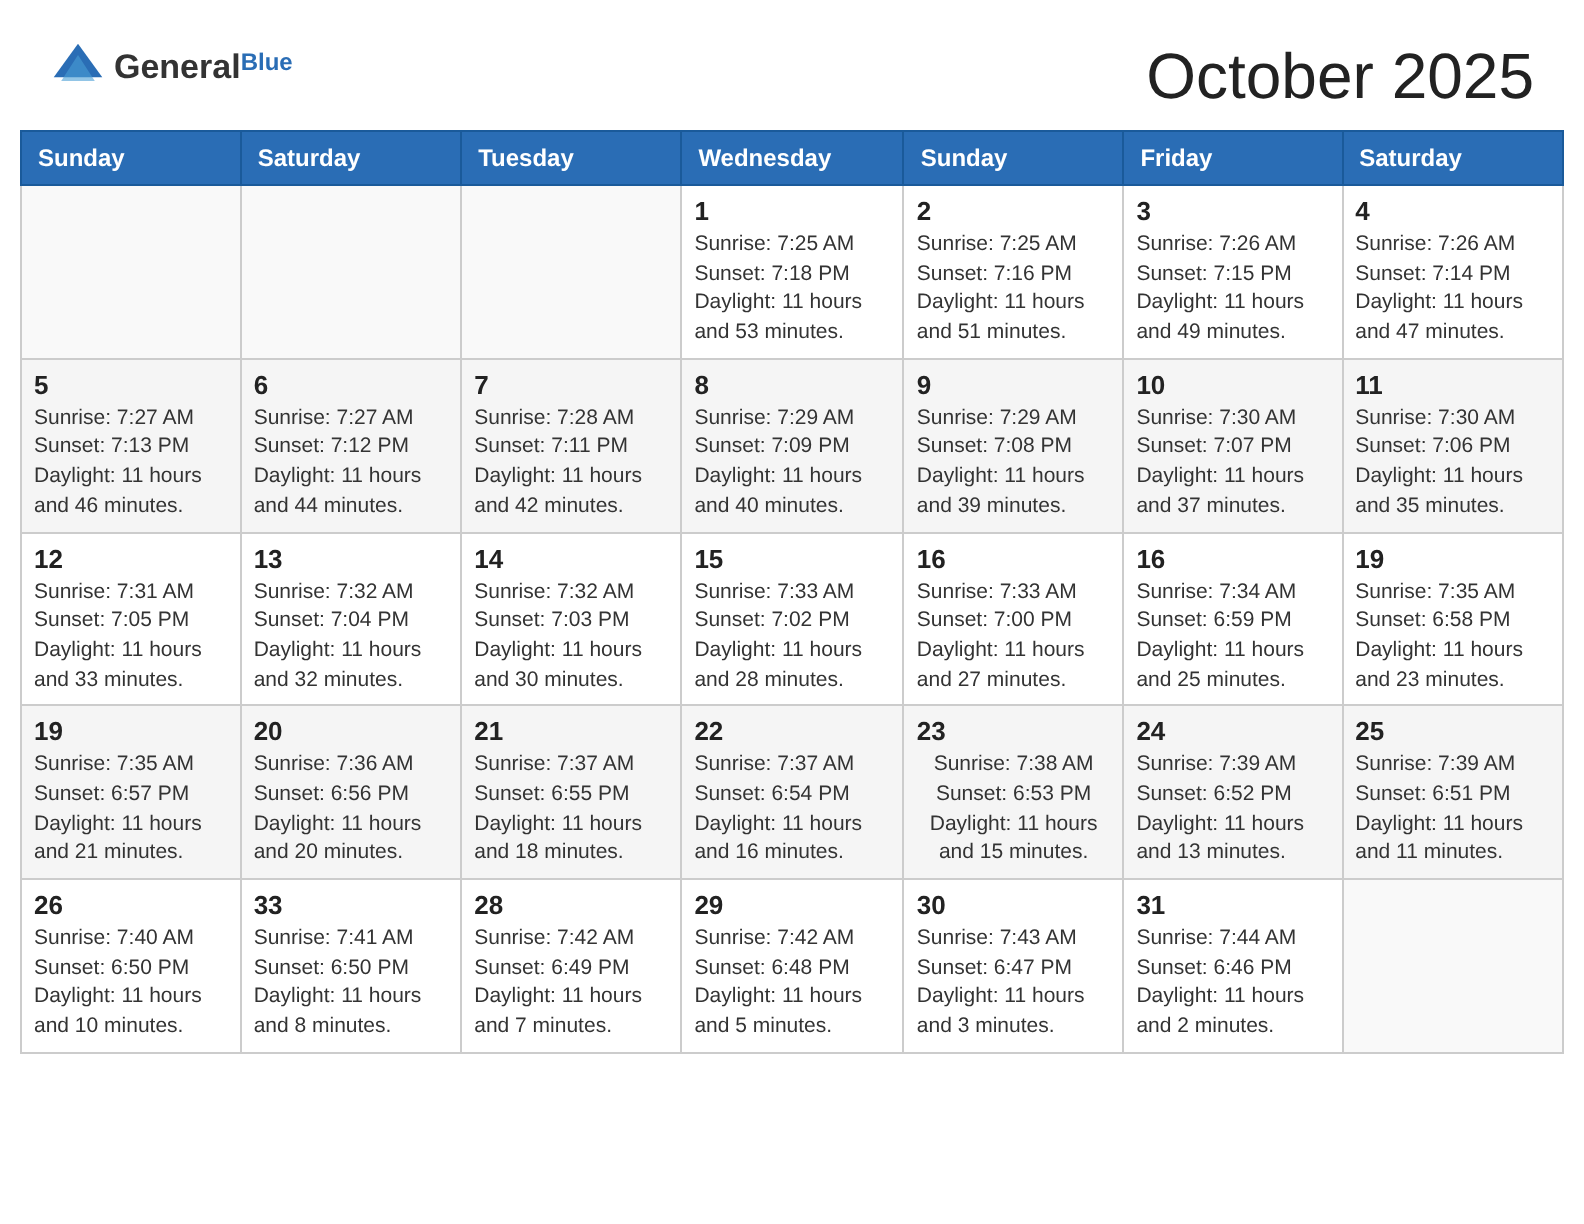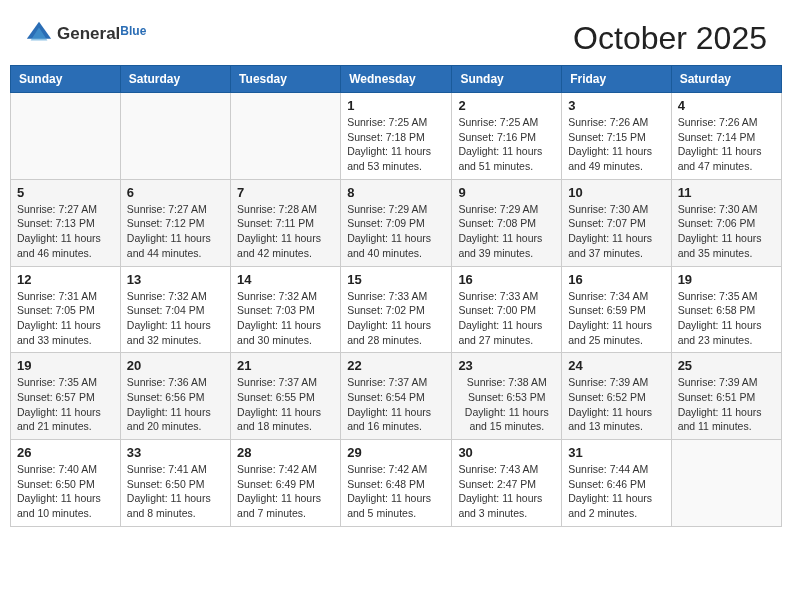--- a/index.html
+++ b/index.html
@@ -337,21 +337,21 @@
         <td>
           <div class="day-number">29</div>
           <div class="day-info" style="white-space: pre-line;">Sunrise: 7:42 AM
 Sunset: 6:48 PM
 Daylight: 11 hours
 and 5 minutes.</div>
         </td>
         <td>
           <div class="day-number">30</div>
           <div class="day-info" style="white-space: pre-line;">Sunrise: 7:43 AM
-Sunset: 2:47 PM
+Sunset: 6:47 PM
 Daylight: 11 hours
 and 3 minutes.</div>
         </td>
         <td>
           <div class="day-number">31</div>
           <div class="day-info" style="white-space: pre-line;">Sunrise: 7:44 AM
 Sunset: 6:46 PM
 Daylight: 11 hours
 and 2 minutes.</div>
         </td>

